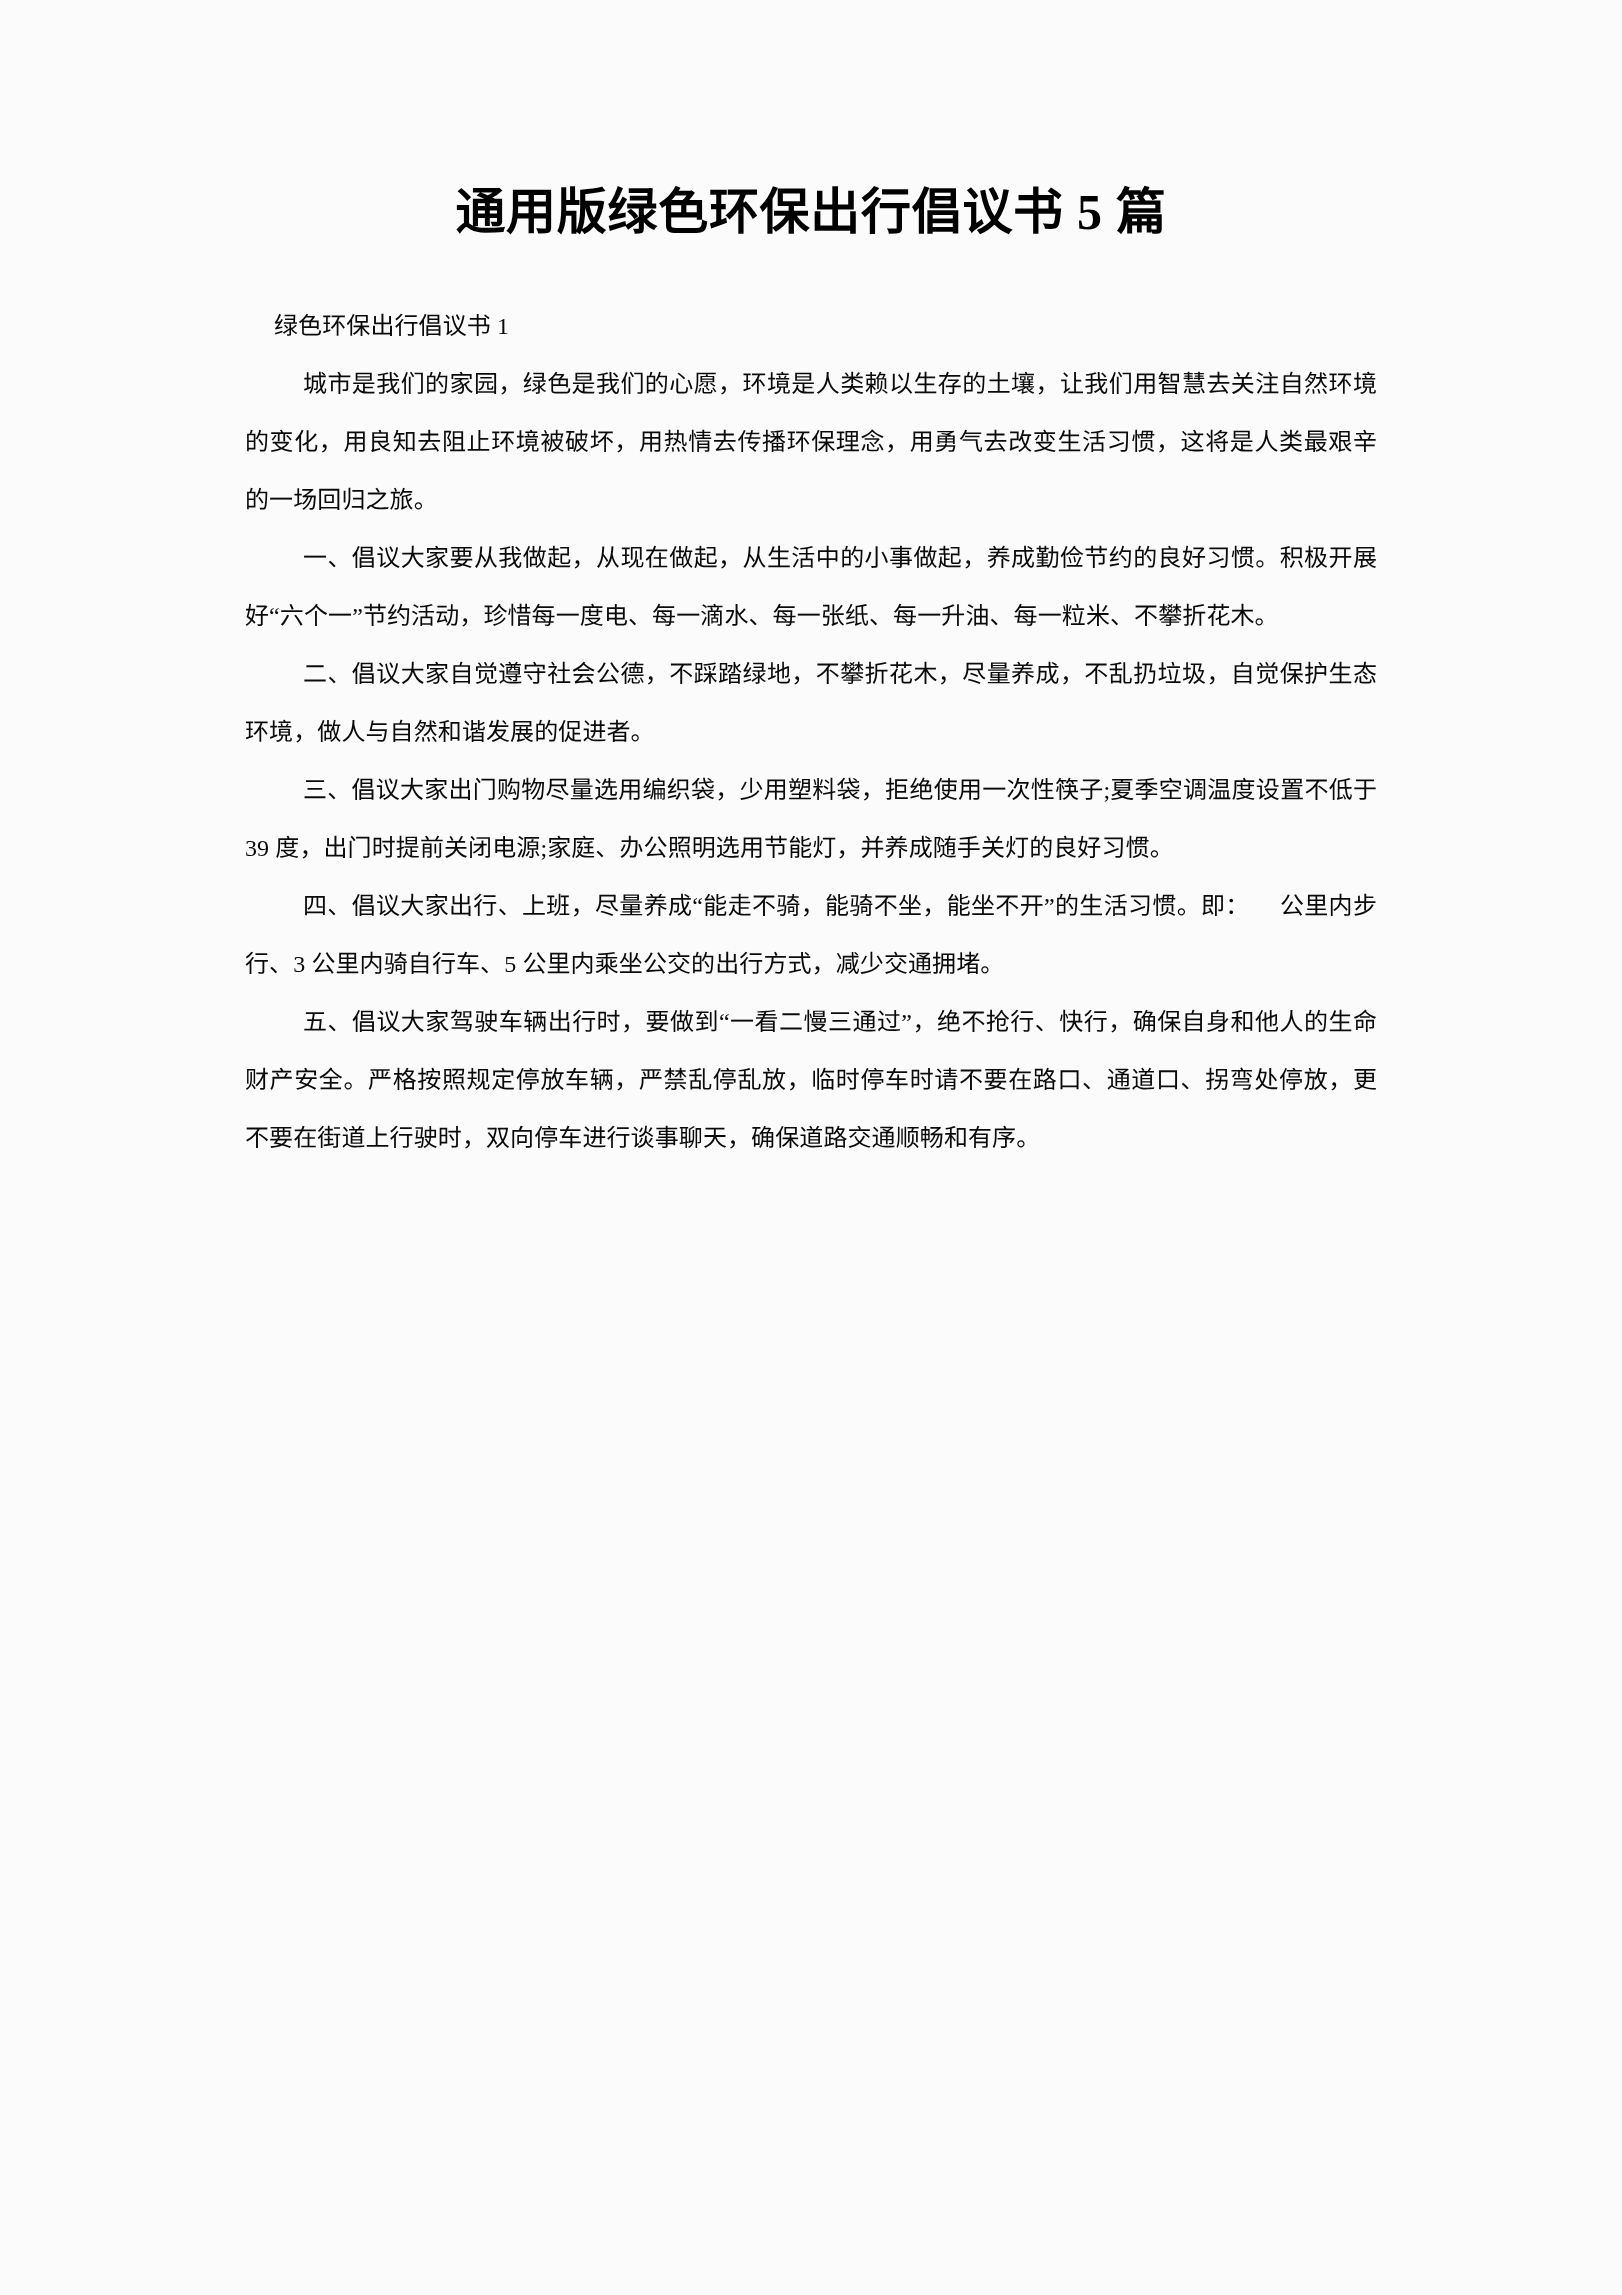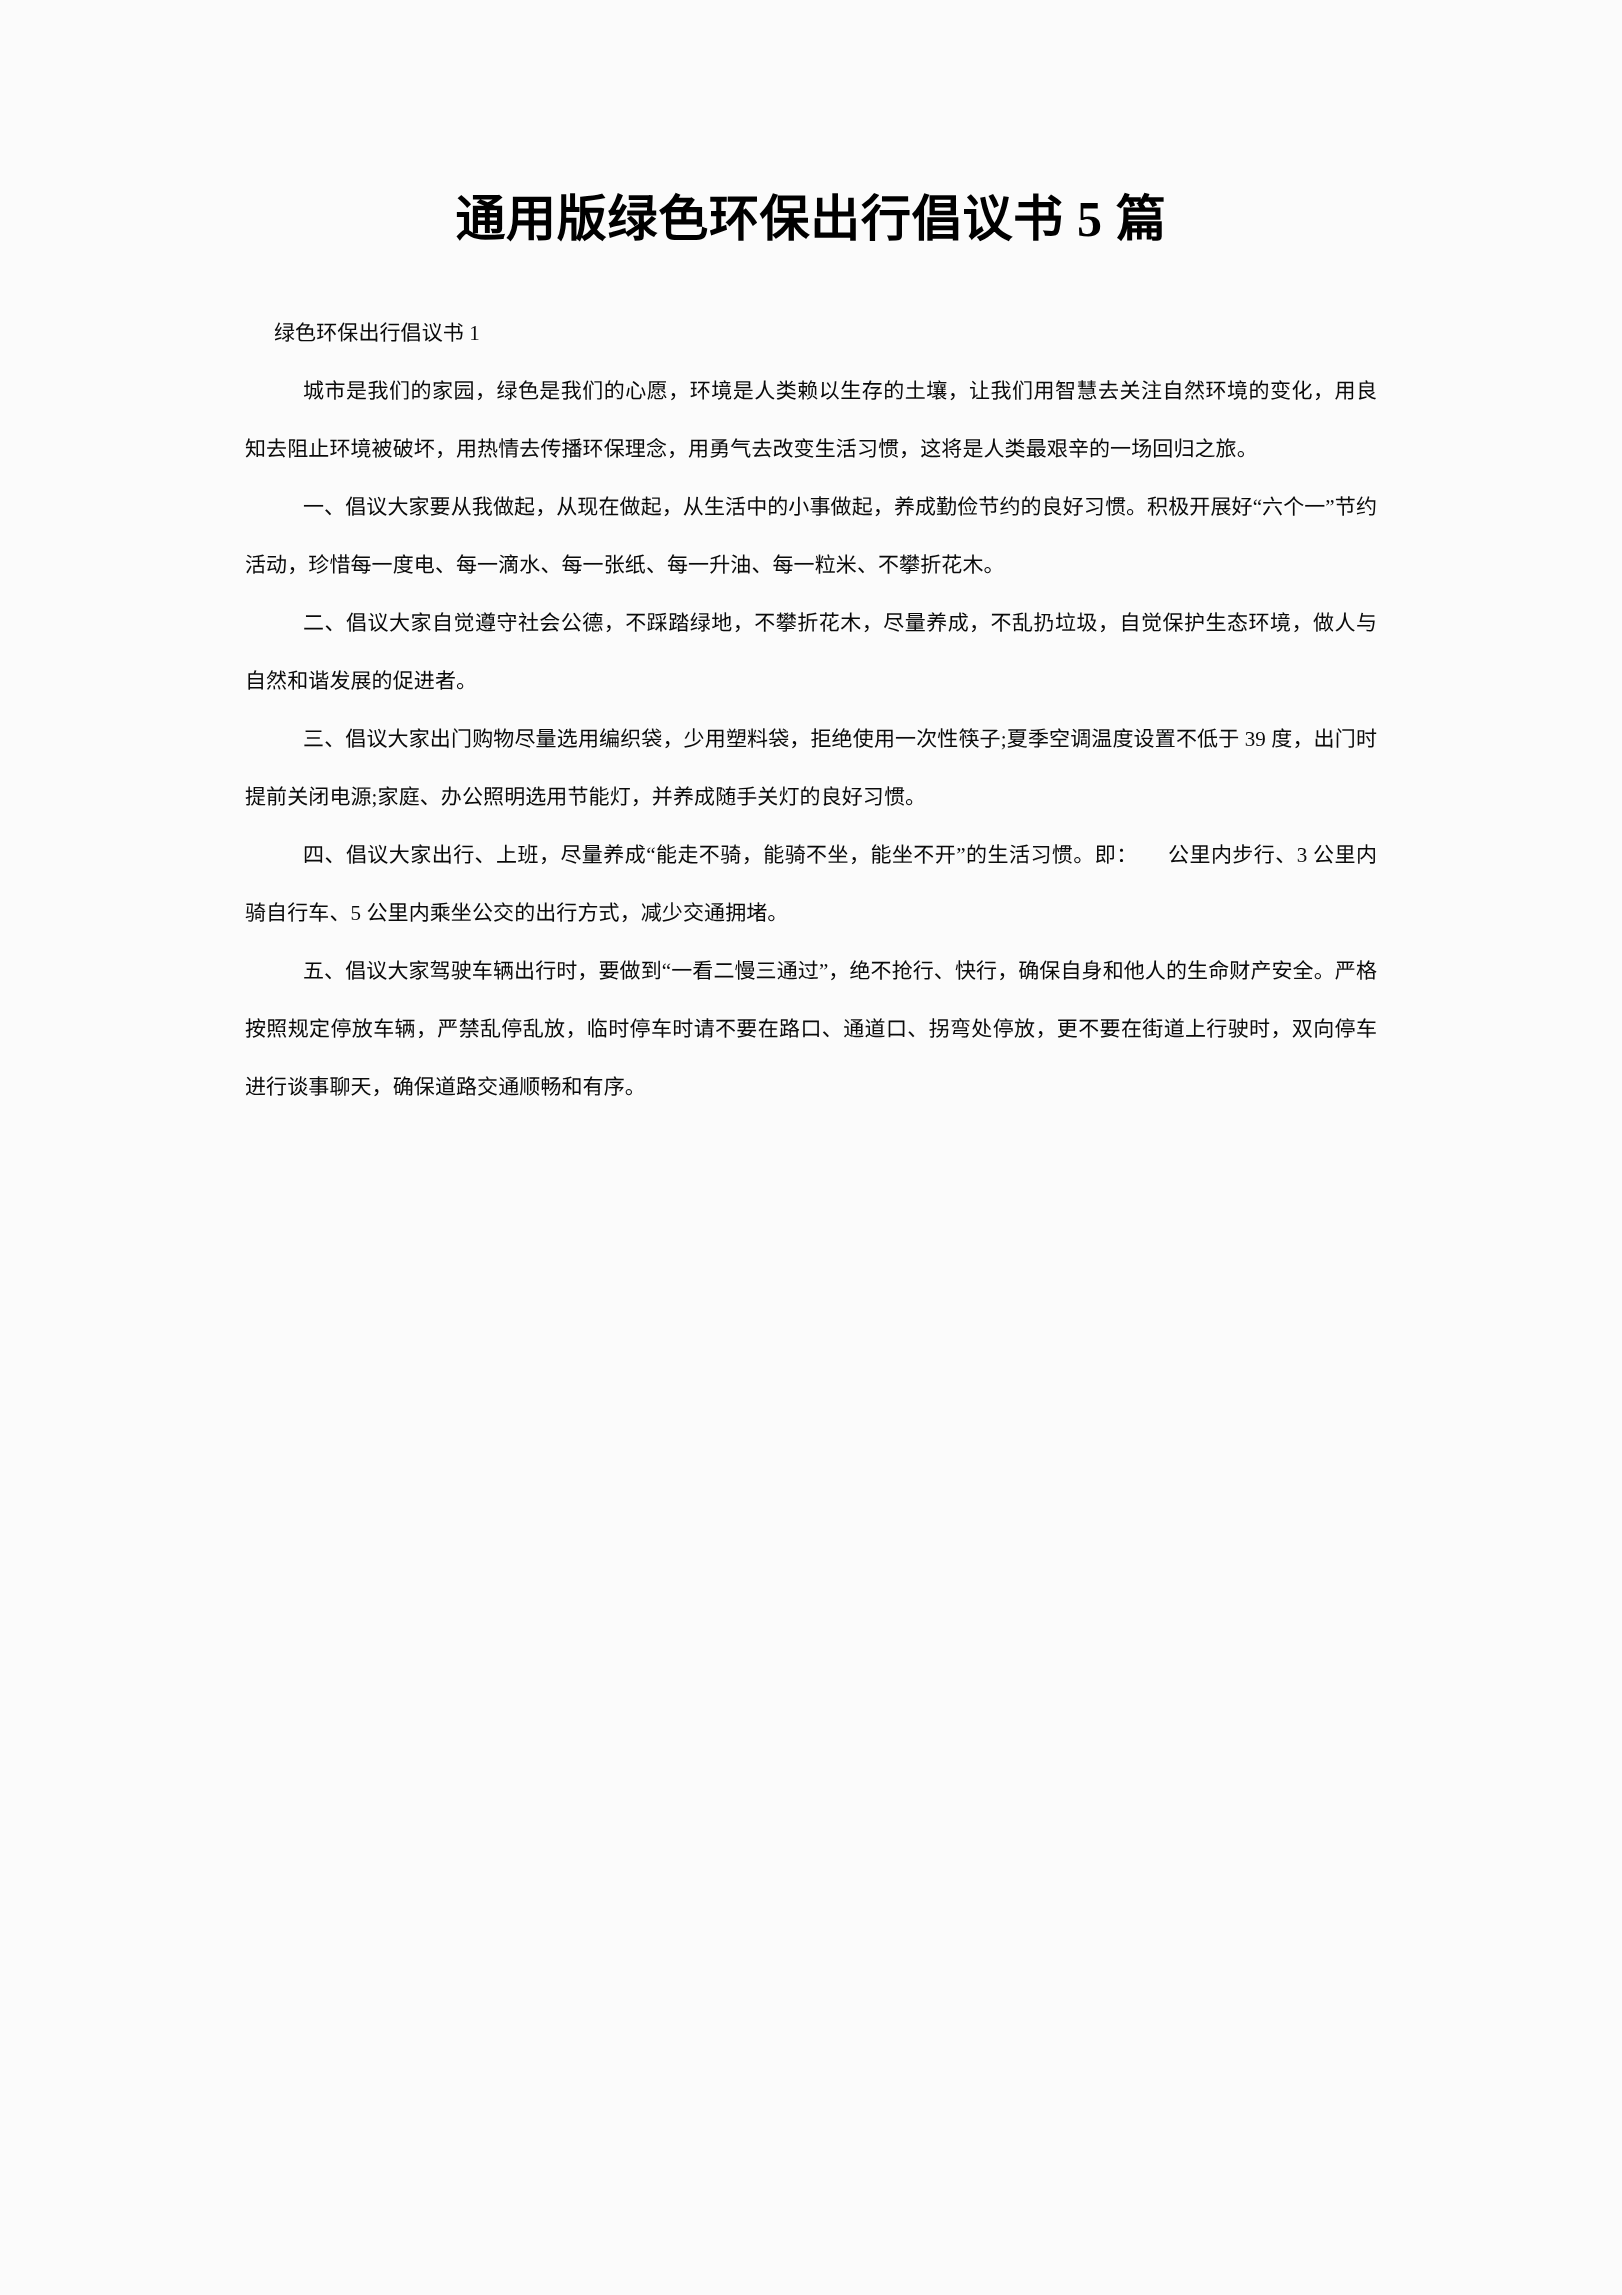--- a/index.html
+++ b/index.html
@@ -14,21 +14,21 @@
     height: 2295px;
     background: #fbfbfb;
     box-sizing: border-box;
     overflow: hidden;
     font-family: "Liberation Serif", "DejaVu Serif", serif;
     color: #000000;
   }
   .page-inner {
     position: absolute;
     left: 245px;
-    top: 11px;
+    top: 4px;
     width: 1132px;
   }
 
   .doc-title {
     margin: 0;
     padding-top: 175px;
     font-size: 50px;
     font-weight: bold;
     line-height: 1.35;
     text-align: center;
@@ -36,21 +36,21 @@
     color: #000;
     white-space: nowrap;
   }
 
   .body-block {
     margin-top: 50px;
   }
 
   p.para {
     margin: 0 0 0 0;
-    font-size: 21px;
+    font-size: 24px;
     line-height: 58px;
     text-align: justify;
     text-justify: inter-ideograph;
     text-align-last: left;
     color: #0a0a0a;
     letter-spacing: 0.1px;
   }
 
   p.indent-1 { text-indent: 29px; }
   p.indent-2 { text-indent: 58px; }

